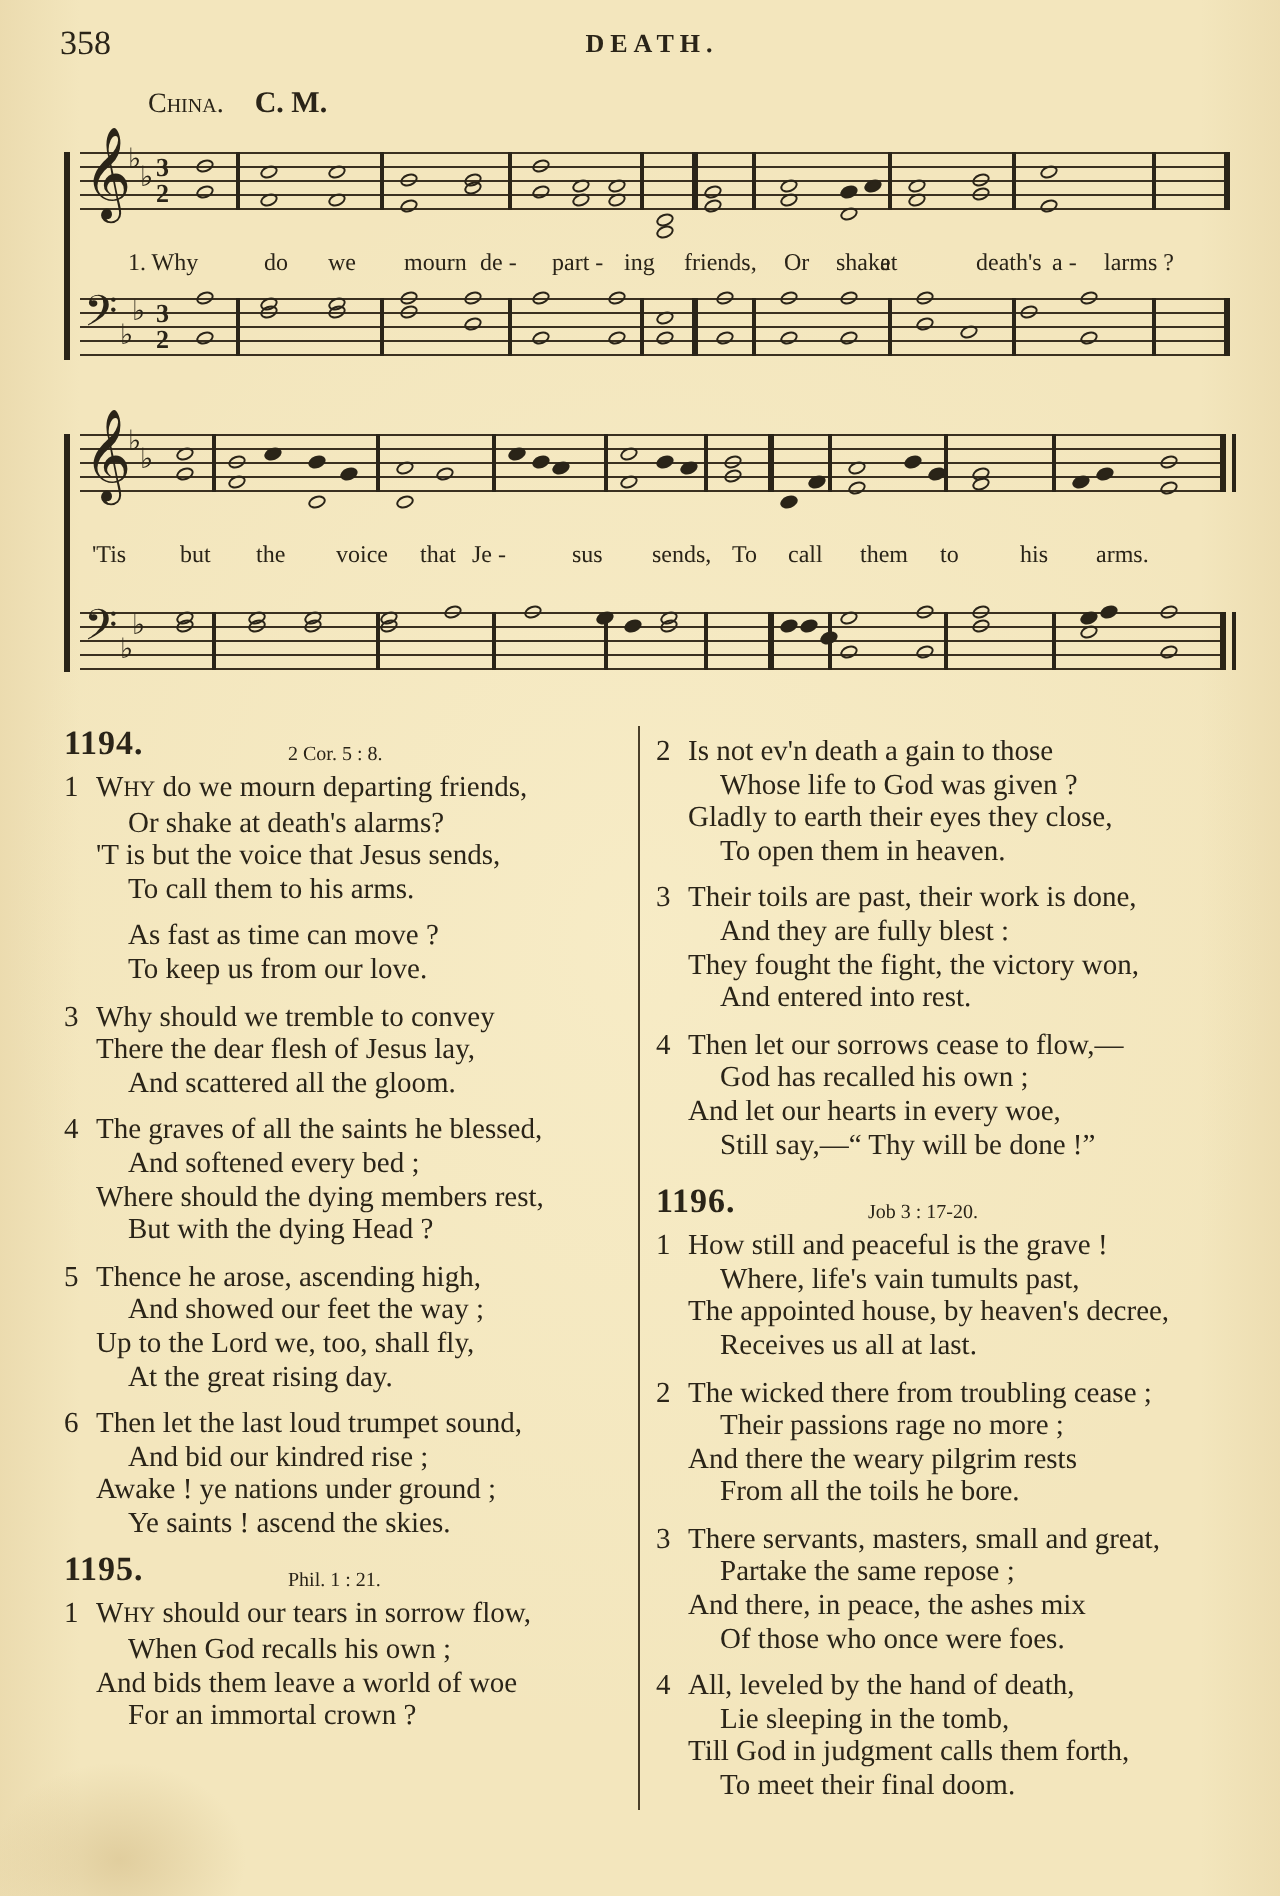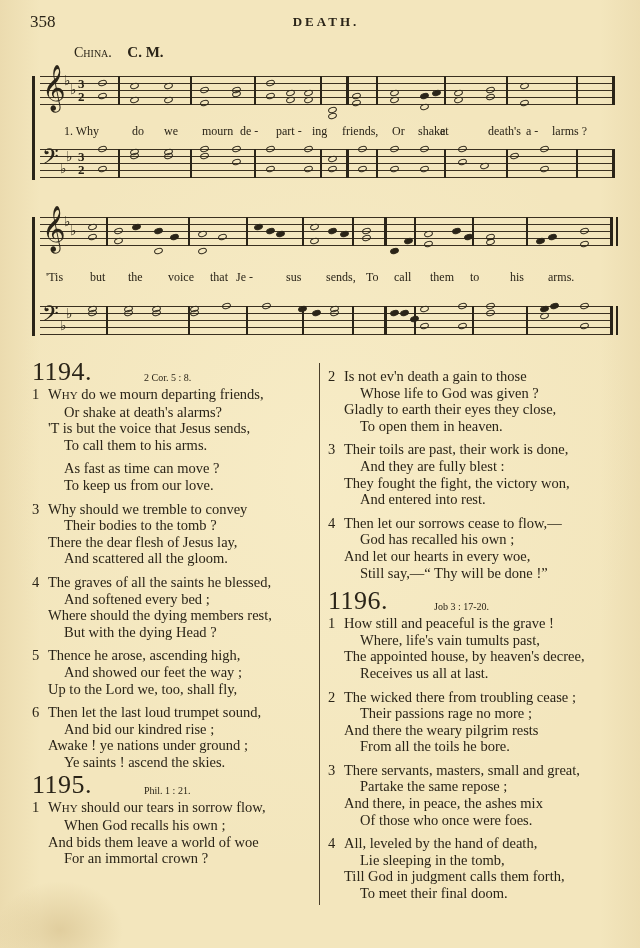--- a/index.html
+++ b/index.html
@@ -31,21 +31,21 @@
   .barline { position: absolute; width: 1.5px; background: #2a2418; top: 0; height: 29px; }
   .barline.thick { width: 3px; }
   .note { position: absolute; width: 9px; height: 6px; border: 1.6px solid #2a2418; border-radius: 50%; transform: rotate(-20deg); box-sizing: border-box; }
   .note.filled { background: #2a2418; }
   .lyrics { position: absolute; font-size: 12px; white-space: nowrap; }
   .lyric { position: absolute; }
 
   
   .hymn-col { position: absolute; font-size: 14.5px; line-height: 16.6px; }
   .hymn-header { height: 22px; position: relative; }
-  .hymn-number { font-weight: normal; font-size: 26px; letter-spacing: 0.5px; }
+  .hymn-number { font-weight: bold; font-size: 17px; letter-spacing: 0.5px; }
   .hymn-ref { font-size: 10px; position: absolute; top: 6px; }
   .stanza { margin-bottom: 7px; }
   .verse-line { white-space: nowrap; }
   .vnum { display: inline-block; width: 16px; }
   .l1 { padding-left: 0; }
   .l2 { padding-left: 32px; }
   .l3 { padding-left: 16px; }
   .l4 { padding-left: 32px; }
   .sc { font-variant: small-caps; }
   .col-divider { left: 319px; top: 363px; width: 1px; height: 542px; background: #4a3f2a; }
@@ -316,34 +316,34 @@
       <div class="verse-line l2">Or shake at death's alarms?</div>
       <div class="verse-line l3">'T is but the voice that Jesus sends,</div>
       <div class="verse-line l4">To call them to his arms.</div>
     </div>
     <div class="stanza">
       <div class="verse-line l2">As fast as time can move ?</div>
       <div class="verse-line l4">To keep us from our love.</div>
     </div>
     <div class="stanza">
       <div class="verse-line l1"><span class="vnum">3</span><span>Why should we tremble to convey</span></div>
-      <div class="verse-line l2">Their bodies to the tomb ?</div>
       <div class="verse-line l3">There the dear flesh of Jesus lay,</div>
       <div class="verse-line l4">And scattered all the gloom.</div>
     </div>
     <div class="stanza">
       <div class="verse-line l1"><span class="vnum">4</span><span>The graves of all the saints he blessed,</span></div>
       <div class="verse-line l2">And softened every bed ;</div>
       <div class="verse-line l3">Where should the dying members rest,</div>
       <div class="verse-line l4">But with the dying Head ?</div>
     </div>
     <div class="stanza">
       <div class="verse-line l1"><span class="vnum">5</span><span>Thence he arose, ascending high,</span></div>
       <div class="verse-line l2">And showed our feet the way ;</div>
       <div class="verse-line l3">Up to the Lord we, too, shall fly,</div>
+      <div class="verse-line l4">At the great rising day.</div>
     </div>
     <div class="stanza">
       <div class="verse-line l1"><span class="vnum">6</span><span>Then let the last loud trumpet sound,</span></div>
       <div class="verse-line l2">And bid our kindred rise ;</div>
       <div class="verse-line l3">Awake ! ye nations under ground ;</div>
       <div class="verse-line l4">Ye saints ! ascend the skies.</div>
     </div>
   </div>
 
   <div class="hymn" style="margin-top:4px;">

